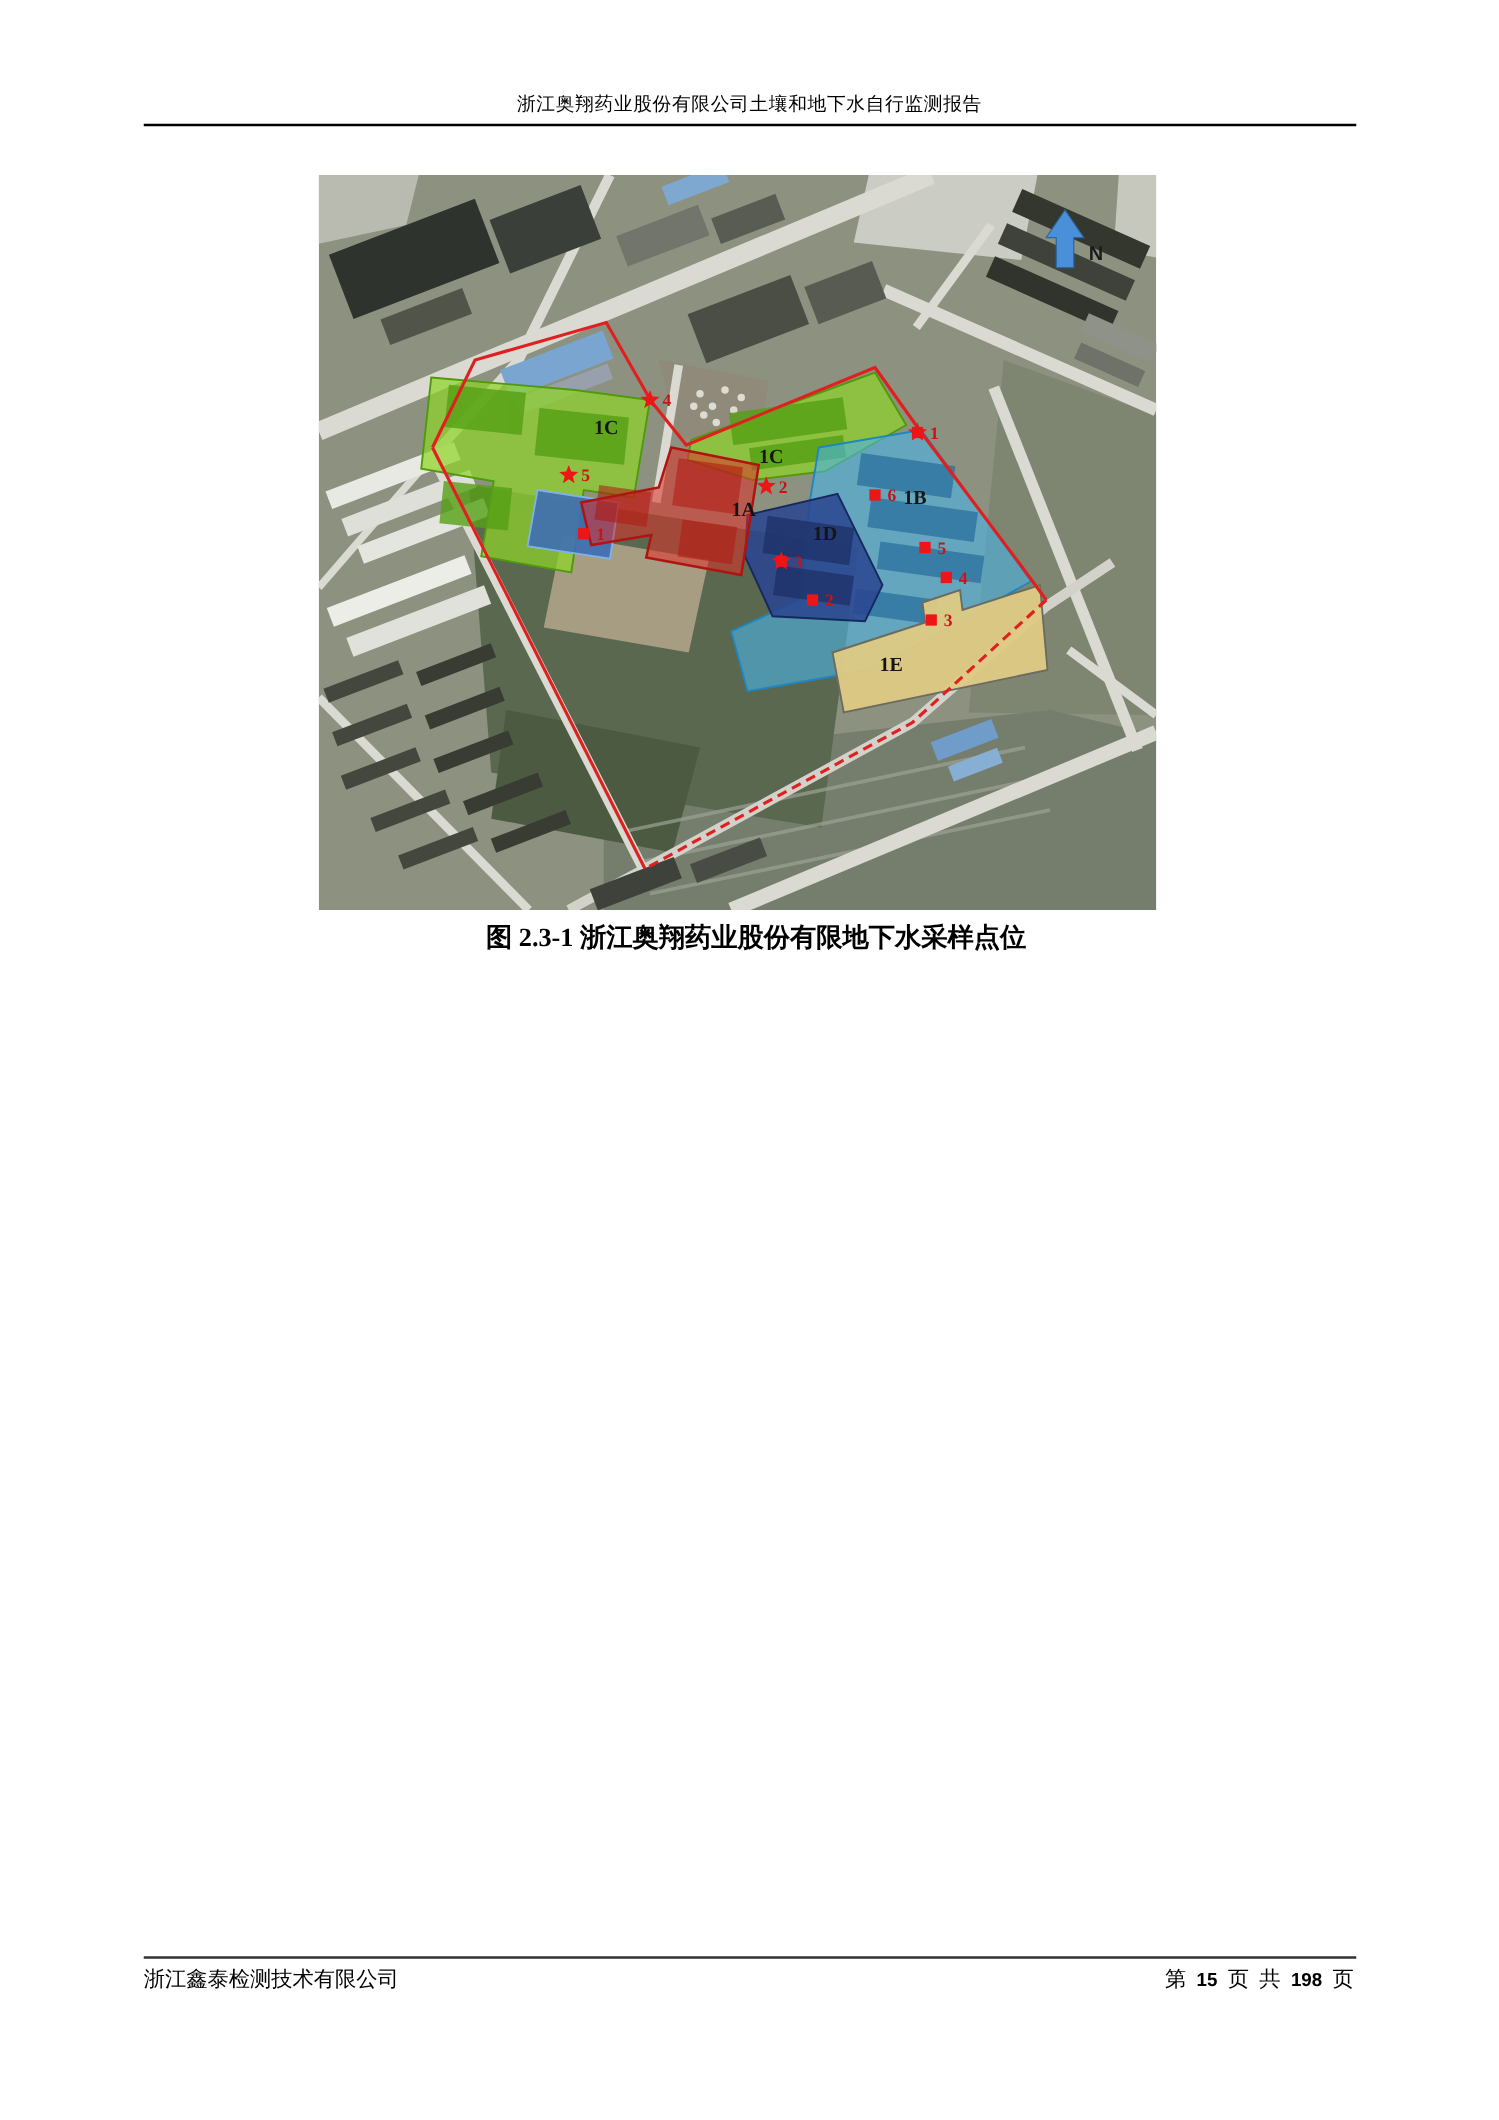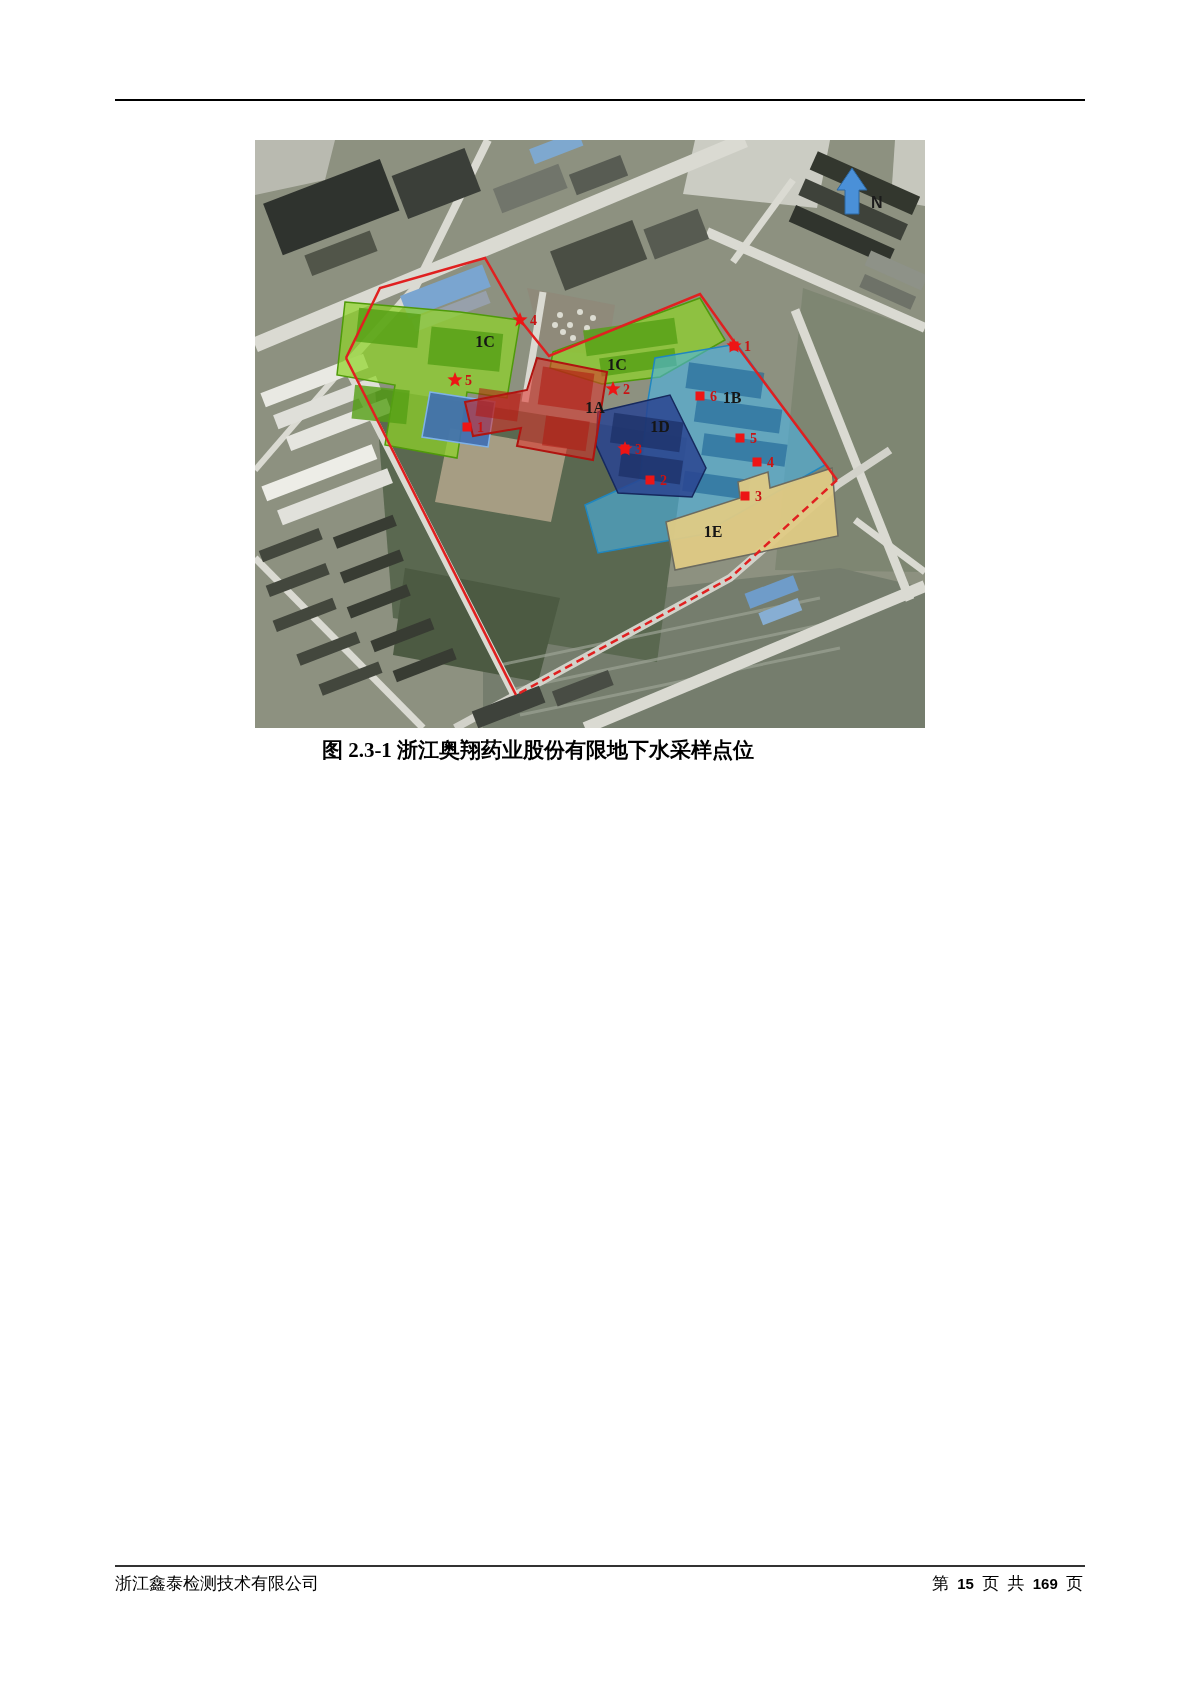--- a/index.html
+++ b/index.html
@@ -6,38 +6,39 @@
   body{width:1199px;height:1696px;background:#ffffff;font-family:"Liberation Serif","DejaVu Serif",serif;color:#000;}
   .page{position:relative;width:1199px;height:1696px;background:#fff;overflow:hidden;}
 
   .header-title{position:absolute;top:74px;left:0;width:100%;text-align:center;
     font-size:15px;letter-spacing:.5px;}
   .header-rule{position:absolute;top:99px;left:115px;width:970px;border-top:2.5px solid #000;height:0;}
 
   .map-wrap{position:absolute;top:140px;left:255px;width:670px;height:588px;}
   .map-wrap svg{display:block;}
 
-  .figure-caption{position:absolute;top:736px;left:255px;width:566px;text-align:center;
+  .figure-caption{position:absolute;top:736px;left:255px;width:566px;text-align:right;
     font-size:21px;font-weight:bold;}
 
   .footer-rule{position:absolute;top:1565px;left:115px;width:970px;border-top:2px solid #333;height:0;}
   .footer{position:absolute;top:1572px;left:115px;width:970px;display:flex;
     justify-content:space-between;align-items:flex-start;font-size:17px;}
   .footer-page span{margin:0 2px;}
   .footer .num{font-family:Liberation Sans, sans-serif;font-size:15px;font-weight:600;}
 
   .zone-label{font-family:"Liberation Serif",serif;font-size:16px;font-weight:600;fill:#151515;}
   .marker-label{font-family:"Liberation Serif",serif;font-size:14px;font-weight:700;fill:#c81414;}
   .north-n{font-family:"Liberation Sans",sans-serif;font-size:16px;font-weight:700;fill:#1b1b1b;}
 </style>
 </head>
 <body>
 
 <div class="page">
 
+  <div class="header-title">浙江奥翔药业股份有限公司土壤和地下水自行监测报告</div>
   <div class="header-rule"></div>
 
   <div class="map-wrap">
     <svg viewBox="0 0 670 588" width="670" height="588" xmlns="http://www.w3.org/2000/svg">
 
       <g>
         <rect x="0" y="0" width="670" height="588" fill="#8d9180"></rect>
         <polygon points="440,0 575,0 562,68 428,54" fill="#cbccc3"></polygon>
         <polygon points="0,0 80,0 70,40 0,55" fill="#b9bab0"></polygon>
         <polygon points="640,0 670,0 670,66 636,60" fill="#c6c7bd"></polygon>
@@ -245,18 +246,18 @@
   <div class="figure-caption">图 2.3-1 浙江奥翔药业股份有限地下水采样点位</div>
 
   <div class="footer-rule"></div>
   <div class="footer">
     <span>浙江鑫泰检测技术有限公司</span>
     <span class="footer-page">
       <span>第</span>
       <span class="num">15</span>
       <span>页</span>
       <span>共</span>
-      <span class="num">169</span>
+      <span class="num">198</span>
       <span>页</span>
     </span>
   </div>
 
 </div>
 
 </body></html>

